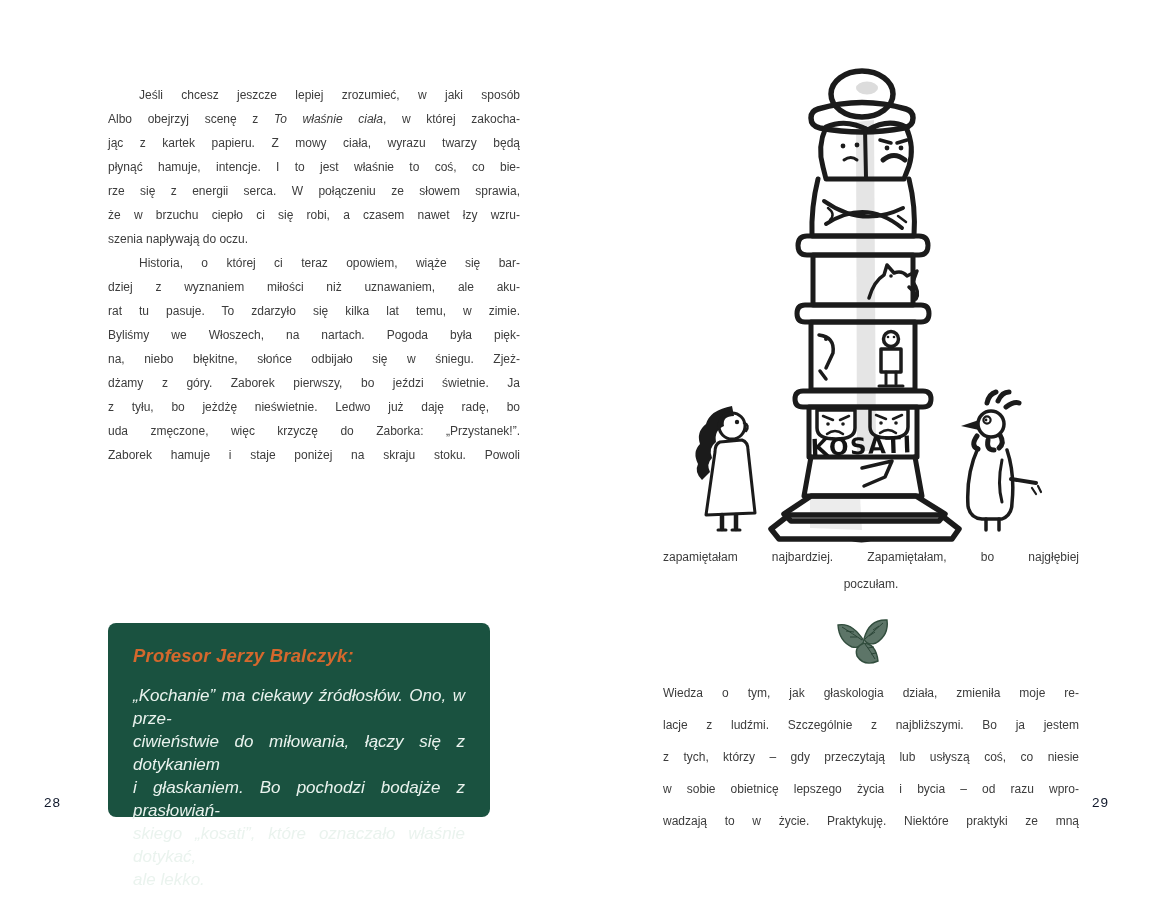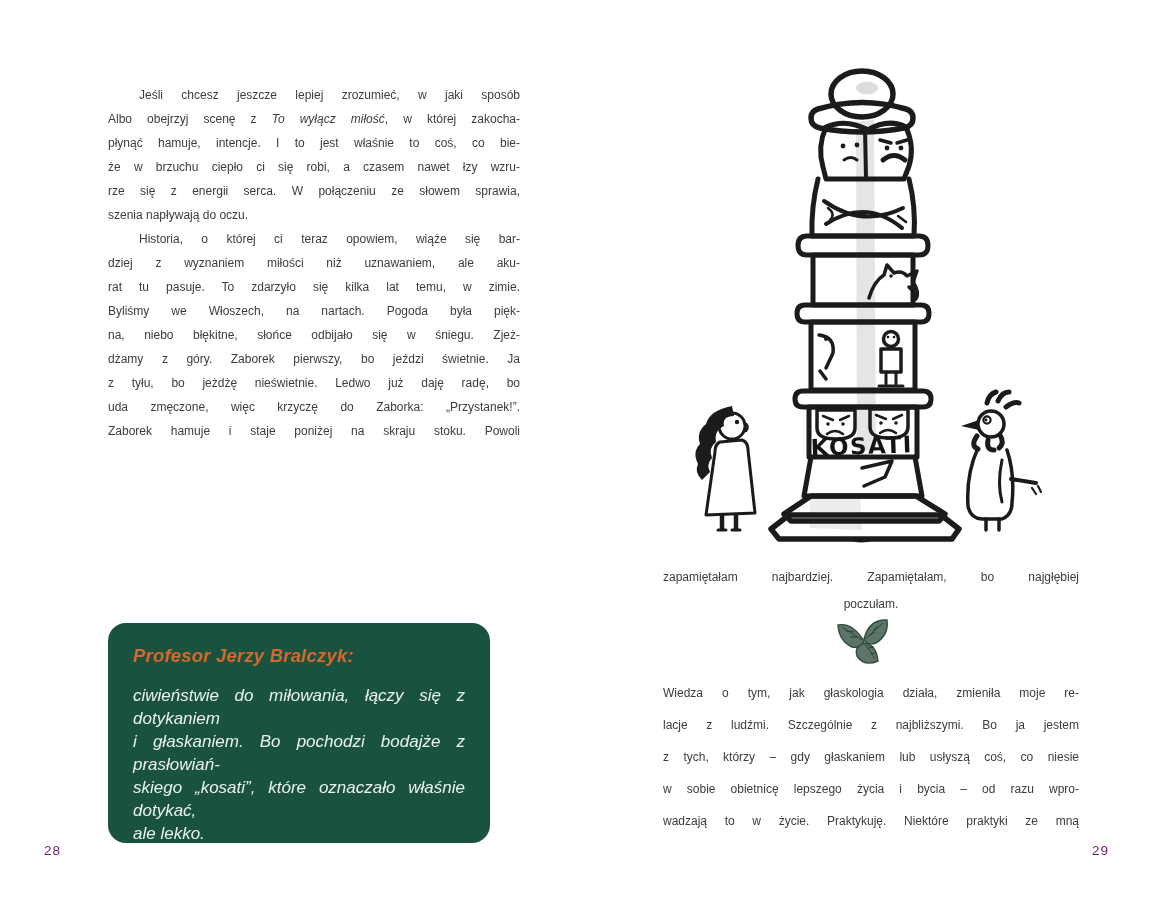--- a/index.html
+++ b/index.html
@@ -9,73 +9,75 @@
     font-family:"Liberation Sans", sans-serif;
     color:#3c3c3c;
   }
   .textcol { position:absolute; }
   .tline { font-size:12px; line-height:24px; white-space:normal; }
   .tline.just { text-align:justify; text-align-last:justify; text-justify:inter-word; }
   .tline.indent { text-indent:31px; }
   .it { font-style:italic; }
 
   #left-body  { left:108px; top:83px;  width:412px; }
-  #right-top  { left:663px; top:564px; width:416px; }
+  #right-top  { left:663px; top:544px; width:416px; }
   #right-top .tline { line-height:27px;text-align:center; }
   #right-bottom { left:663px; top:677px; width:416px; }
   #right-bottom .tline { line-height:32px; }
 
   #callout {
-    position:absolute; left:108px; top:623px; width:382px; height:220px;
-    border-radius:18px; box-sizing:border-box; padding:22px 25px 0 25px;
+    position:absolute; left:108px; top:623px; width:382px; height:194px;
+    border-radius:8px; box-sizing:border-box; padding:22px 25px 0 25px;
   }
   #callout-heading {
     font-weight:bold; font-style:italic; font-size:18.5px; letter-spacing:0.2px;
     margin-bottom:17px;
   }
   #callout-body .tline { font-style:italic; font-size:17px; line-height:23px; }
 
-  .pagenum { position:absolute; top:843px; font-size:13.5px; color:#701a75; letter-spacing:1px; }
+  .pagenum { position:absolute; top:795px; font-size:13.5px; color:#0f172a; letter-spacing:1px; }
   #pagenum-left  { left:44px; }
   #pagenum-right { left:1092px; }
 
   #illustration { position:absolute; left:660px; top:58px; width:440px; height:500px; }
   #ornament { position:absolute; left:834px; top:614px; width:62px; height:56px; }
 
   svg .ink { stroke:#1b1b1b; fill:none; stroke-linecap:round; stroke-linejoin:round; }
 </style>
 </head>
 <body>
 
 <div id="left-body" class="textcol" style="color: rgb(60, 60, 60);">
     <div>
       <div class="tline just indent">Jeśli chcesz jeszcze lepiej zrozumieć, w jaki sposób</div>
-      <div class="tline just"><span>Albo obejrzyj scenę z </span><span class="it">To wyłącz miłość</span><span>, w której zakocha-</span></div>
+      <div class="tline just"><span>Albo obejrzyj scenę z </span><span class="it">To właśnie ciała</span><span>, w której zakocha-</span></div>
+      <div class="tline just">jąc z kartek papieru. Z mowy ciała, wyrazu twarzy będą</div>
       <div class="tline just">płynąć hamuje, intencje. I to jest właśnie to coś, co bie-</div>
+      <div class="tline just">rze się z energii serca. W połączeniu ze słowem sprawia,</div>
       <div class="tline just">że w brzuchu ciepło ci się robi, a czasem nawet łzy wzru-</div>
-      <div class="tline just">rze się z energii serca. W połączeniu ze słowem sprawia,</div>
       <div class="tline">szenia napływają do oczu.</div>
     </div>
     <div>
       <div class="tline just indent">Historia, o której ci teraz opowiem, wiąże się bar-</div>
       <div class="tline just">dziej z wyznaniem miłości niż uznawaniem, ale aku-</div>
       <div class="tline just">rat tu pasuje. To zdarzyło się kilka lat temu, w zimie.</div>
       <div class="tline just">Byliśmy we Włoszech, na nartach. Pogoda była pięk-</div>
       <div class="tline just">na, niebo błękitne, słońce odbijało się w śniegu. Zjeż-</div>
       <div class="tline just">dżamy z góry. Zaborek pierwszy, bo jeździ świetnie. Ja</div>
       <div class="tline just">z tyłu, bo jeżdżę nieświetnie. Ledwo już daję radę, bo</div>
       <div class="tline just">uda zmęczone, więc krzyczę do Zaborka: „Przystanek!”.</div>
       <div class="tline just">Zaborek hamuje i staje poniżej na skraju stoku. Powoli</div>
     </div>
   </div>
 
 <div id="callout" style="background-color: rgb(26, 82, 64);">
   <div id="callout-heading" style="color: rgb(213, 104, 45);">Profesor Jerzy Bralczyk:</div>
   <div id="callout-body" style="color: rgb(234, 243, 238);">
       <div>
+        <div class="tline just">„Kochanie” ma ciekawy źródłosłów. Ono, w prze-</div>
         <div class="tline just">ciwieństwie do miłowania, łączy się z dotykaniem</div>
         <div class="tline just">i głaskaniem. Bo pochodzi bodajże z prasłowiań-</div>
         <div class="tline just">skiego „kosati”, które oznaczało właśnie dotykać,</div>
         <div class="tline">ale lekko.</div>
       </div>
     </div>
 </div>
 
 <div id="pagenum-left" class="pagenum">28</div>
 
@@ -184,19 +186,19 @@
     <path d="M30,25 Q35,5 53,6 Q55,21 42,29 Q33,32 30,25 Z" stroke="#314d3d" stroke-width="1.4" fill="#5d7568"></path>
     <path d="M30,29 Q42,30 44,47 Q30,53 23,42 Q20,33 30,29 Z" stroke="#314d3d" stroke-width="1.4" fill="#5d7568"></path>
     <path d="M8,13 Q19,20 28,26 M49,9 Q39,18 31,25 M31,30 Q37,38 41,45 M12,17 l8,1 M16,23 l7,0 M45,12 l-6,4 M41,18 l-6,4 M34,34 l6,-1 M37,40 l5,-1" stroke="#2a4436" stroke-width="1" fill="none"></path>
   </g>
 </svg>
 
 <div id="right-bottom" class="textcol" style="color: rgb(60, 60, 60);">
     <div>
       <div class="tline just">Wiedza o tym, jak głaskologia działa, zmieniła moje re-</div>
       <div class="tline just">lacje z ludźmi. Szczególnie z najbliższymi. Bo ja jestem</div>
-      <div class="tline just">z tych, którzy – gdy głaskaniem lub usłyszą coś, co niesie</div>
+      <div class="tline just">z tych, którzy – gdy przeczytają lub usłyszą coś, co niesie</div>
       <div class="tline just">w sobie obietnicę lepszego życia i bycia – od razu wpro-</div>
       <div class="tline just">wadzają to w życie. Praktykuję. Niektóre praktyki ze mną</div>
     </div>
   </div>
 
 <div id="pagenum-right" class="pagenum">29</div>
 
 </body></html>

